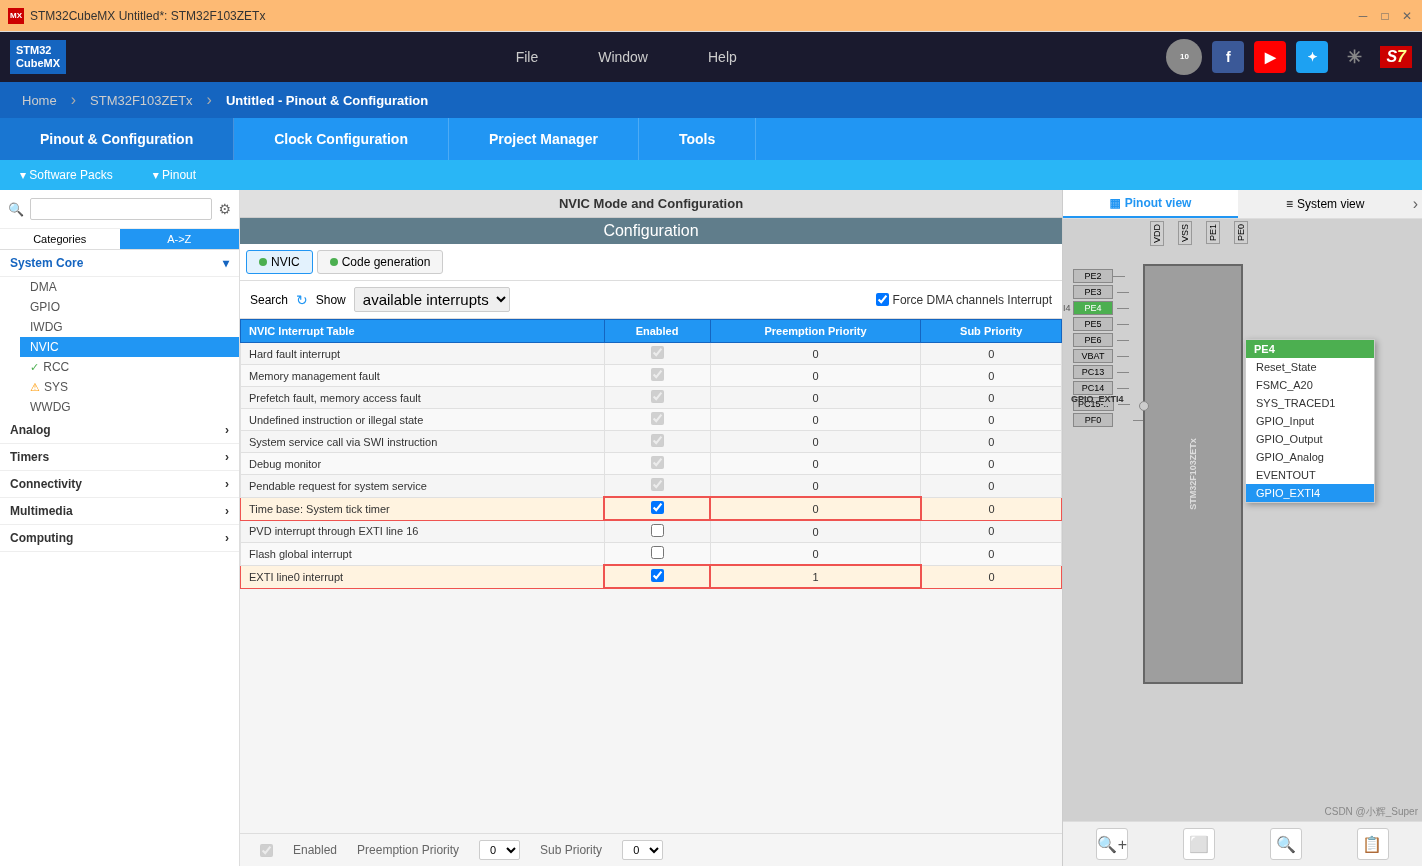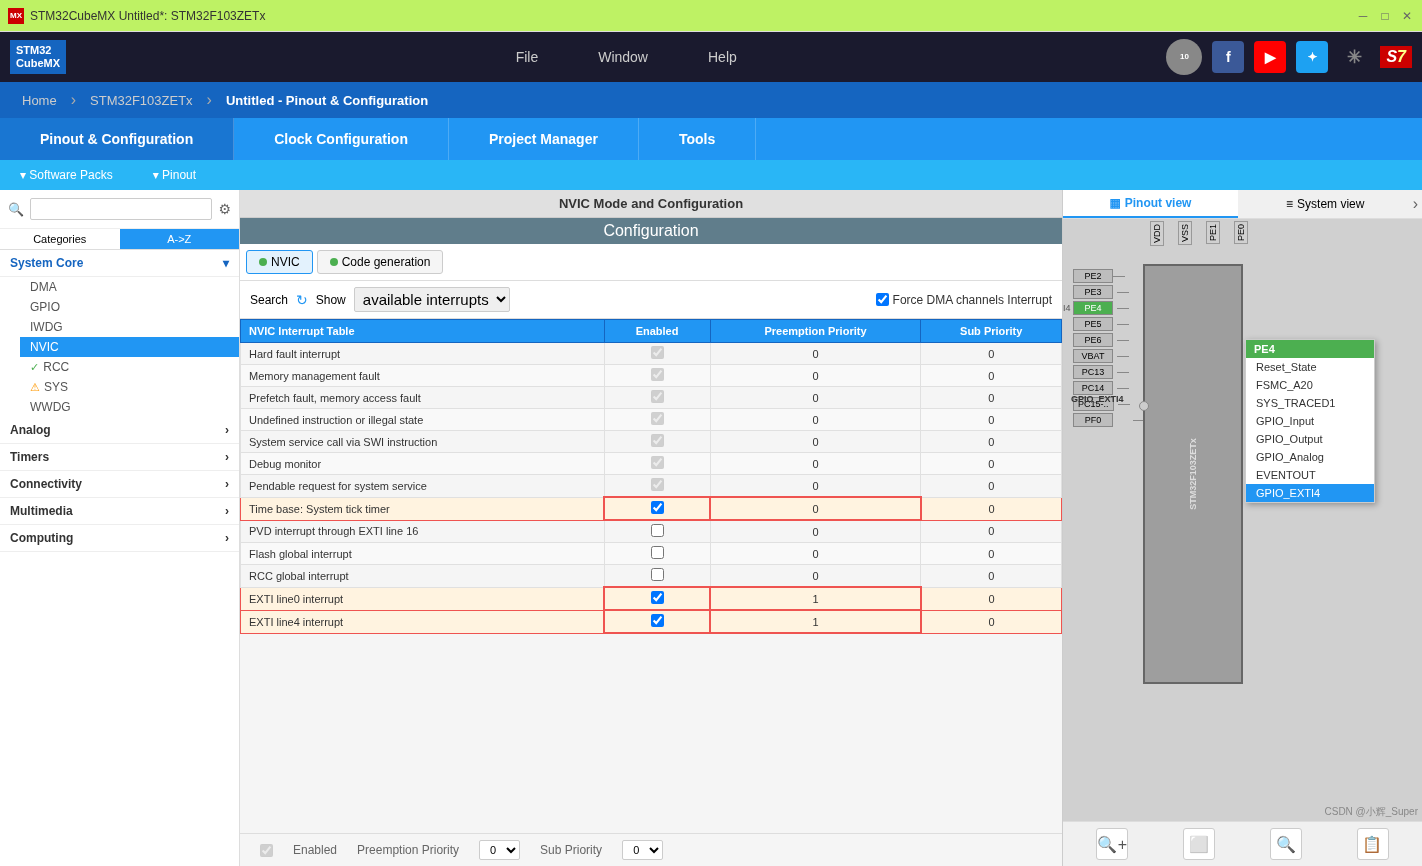--- a/index.html
+++ b/index.html
@@ -1,19 +1,19 @@
 <!DOCTYPE html>
 <html><head>
   <meta charset="utf-8">
   <style>
     * { margin: 0; padding: 0; box-sizing: border-box; }
     body { font-family: 'Segoe UI', Arial, sans-serif; font-size: 12px; background: #f0f0f0; width: 1422px; height: 866px; overflow: hidden; }
 
     
-    .titlebar { background: #bef264; height: 32px; display: flex; align-items: center; padding: 0 8px; border-bottom: 1px solid #ddd; justify-content: space-between; }
+    .titlebar { background: #fdba74; height: 32px; display: flex; align-items: center; padding: 0 8px; border-bottom: 1px solid #ddd; justify-content: space-between; }
     .titlebar-left { display: flex; align-items: center; gap: 6px; }
     .titlebar-logo { width: 16px; height: 16px; background: #c00; display: flex; align-items: center; justify-content: center; color: #fff; font-size: 8px; font-weight: bold; }
     .titlebar-title { font-size: 12px; color: #333; }
     .titlebar-controls { display: flex; gap: 8px; align-items: center; }
     .titlebar-btn { width: 14px; height: 14px; cursor: pointer; display: flex; align-items: center; justify-content: center; font-size: 12px; color: #666; }
 
     
     .menubar { background: #1a1a2e; height: 50px; display: flex; align-items: center; padding: 0 10px; gap: 0; }
     .menubar-logo { display: flex; align-items: center; gap: 4px; margin-right: 20px; }
     .logo-box { background: #1565c0; padding: 4px 6px; }
@@ -322,34 +322,22 @@
               <td style="text-align: center;"><input type="checkbox" style=""></td>
               <td>0</td>
               <td>0</td>
             </tr>
             <tr>
               <td>Flash global interrupt</td>
               <td style="text-align: center;"><input type="checkbox" style=""></td>
               <td>0</td>
               <td>0</td>
             </tr>
-            <tr>
-              <td>RCC global interrupt</td>
-              <td style="text-align: center;"><input type="checkbox" style=""></td>
-              <td>0</td>
-              <td>0</td>
-            </tr>
             <tr class="highlighted">
               <td style="border: 1px solid rgb(239, 83, 80);">EXTI line0 interrupt</td>
-              <td style="border: 2px solid rgb(239, 83, 80); text-align: center;"><input type="checkbox" checked="" style=""></td>
-              <td style="border: 2px solid rgb(239, 83, 80);">1</td>
-              <td>0</td>
-            </tr>
-            <tr class="highlighted">
-              <td style="border: 1px solid rgb(239, 83, 80);">EXTI line4 interrupt</td>
               <td style="border: 2px solid rgb(239, 83, 80); text-align: center;"><input type="checkbox" checked="" style=""></td>
               <td style="border: 2px solid rgb(239, 83, 80);">1</td>
               <td>0</td>
             </tr>
           </tbody>
       </table>
     </div>
 
     <div class="bottom-controls">
       <input type="checkbox" checked="" disabled="" style="">

